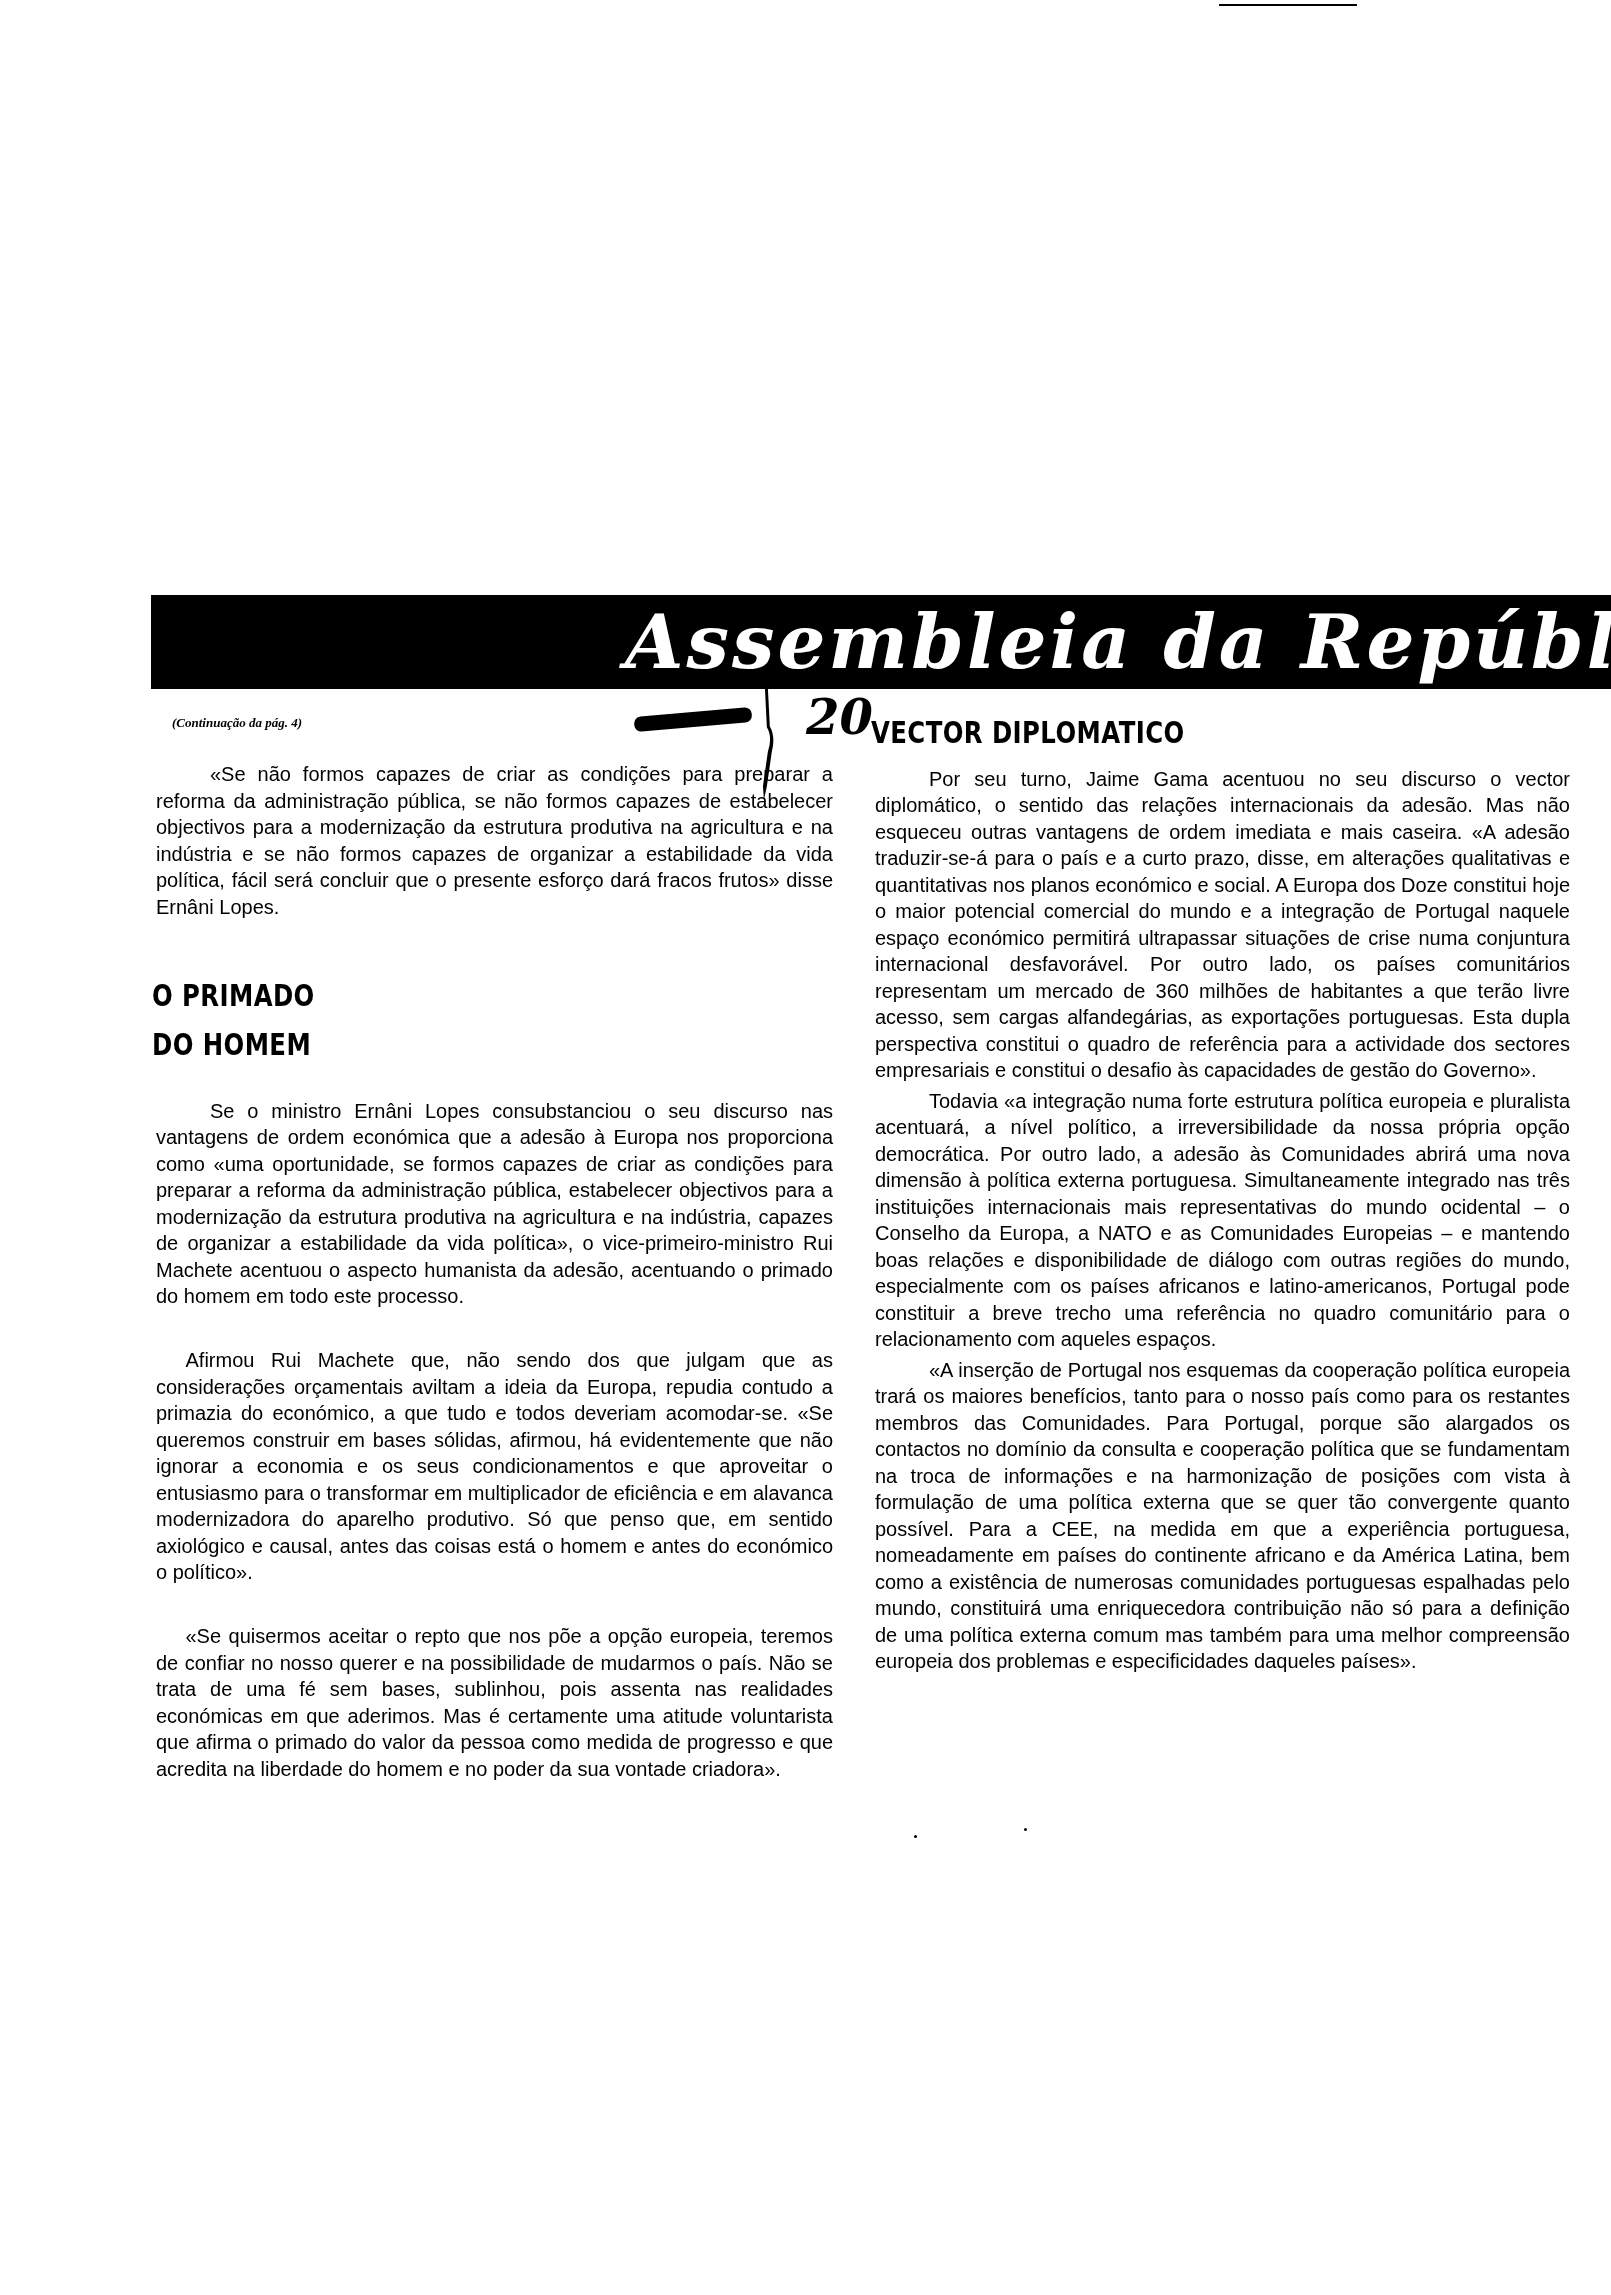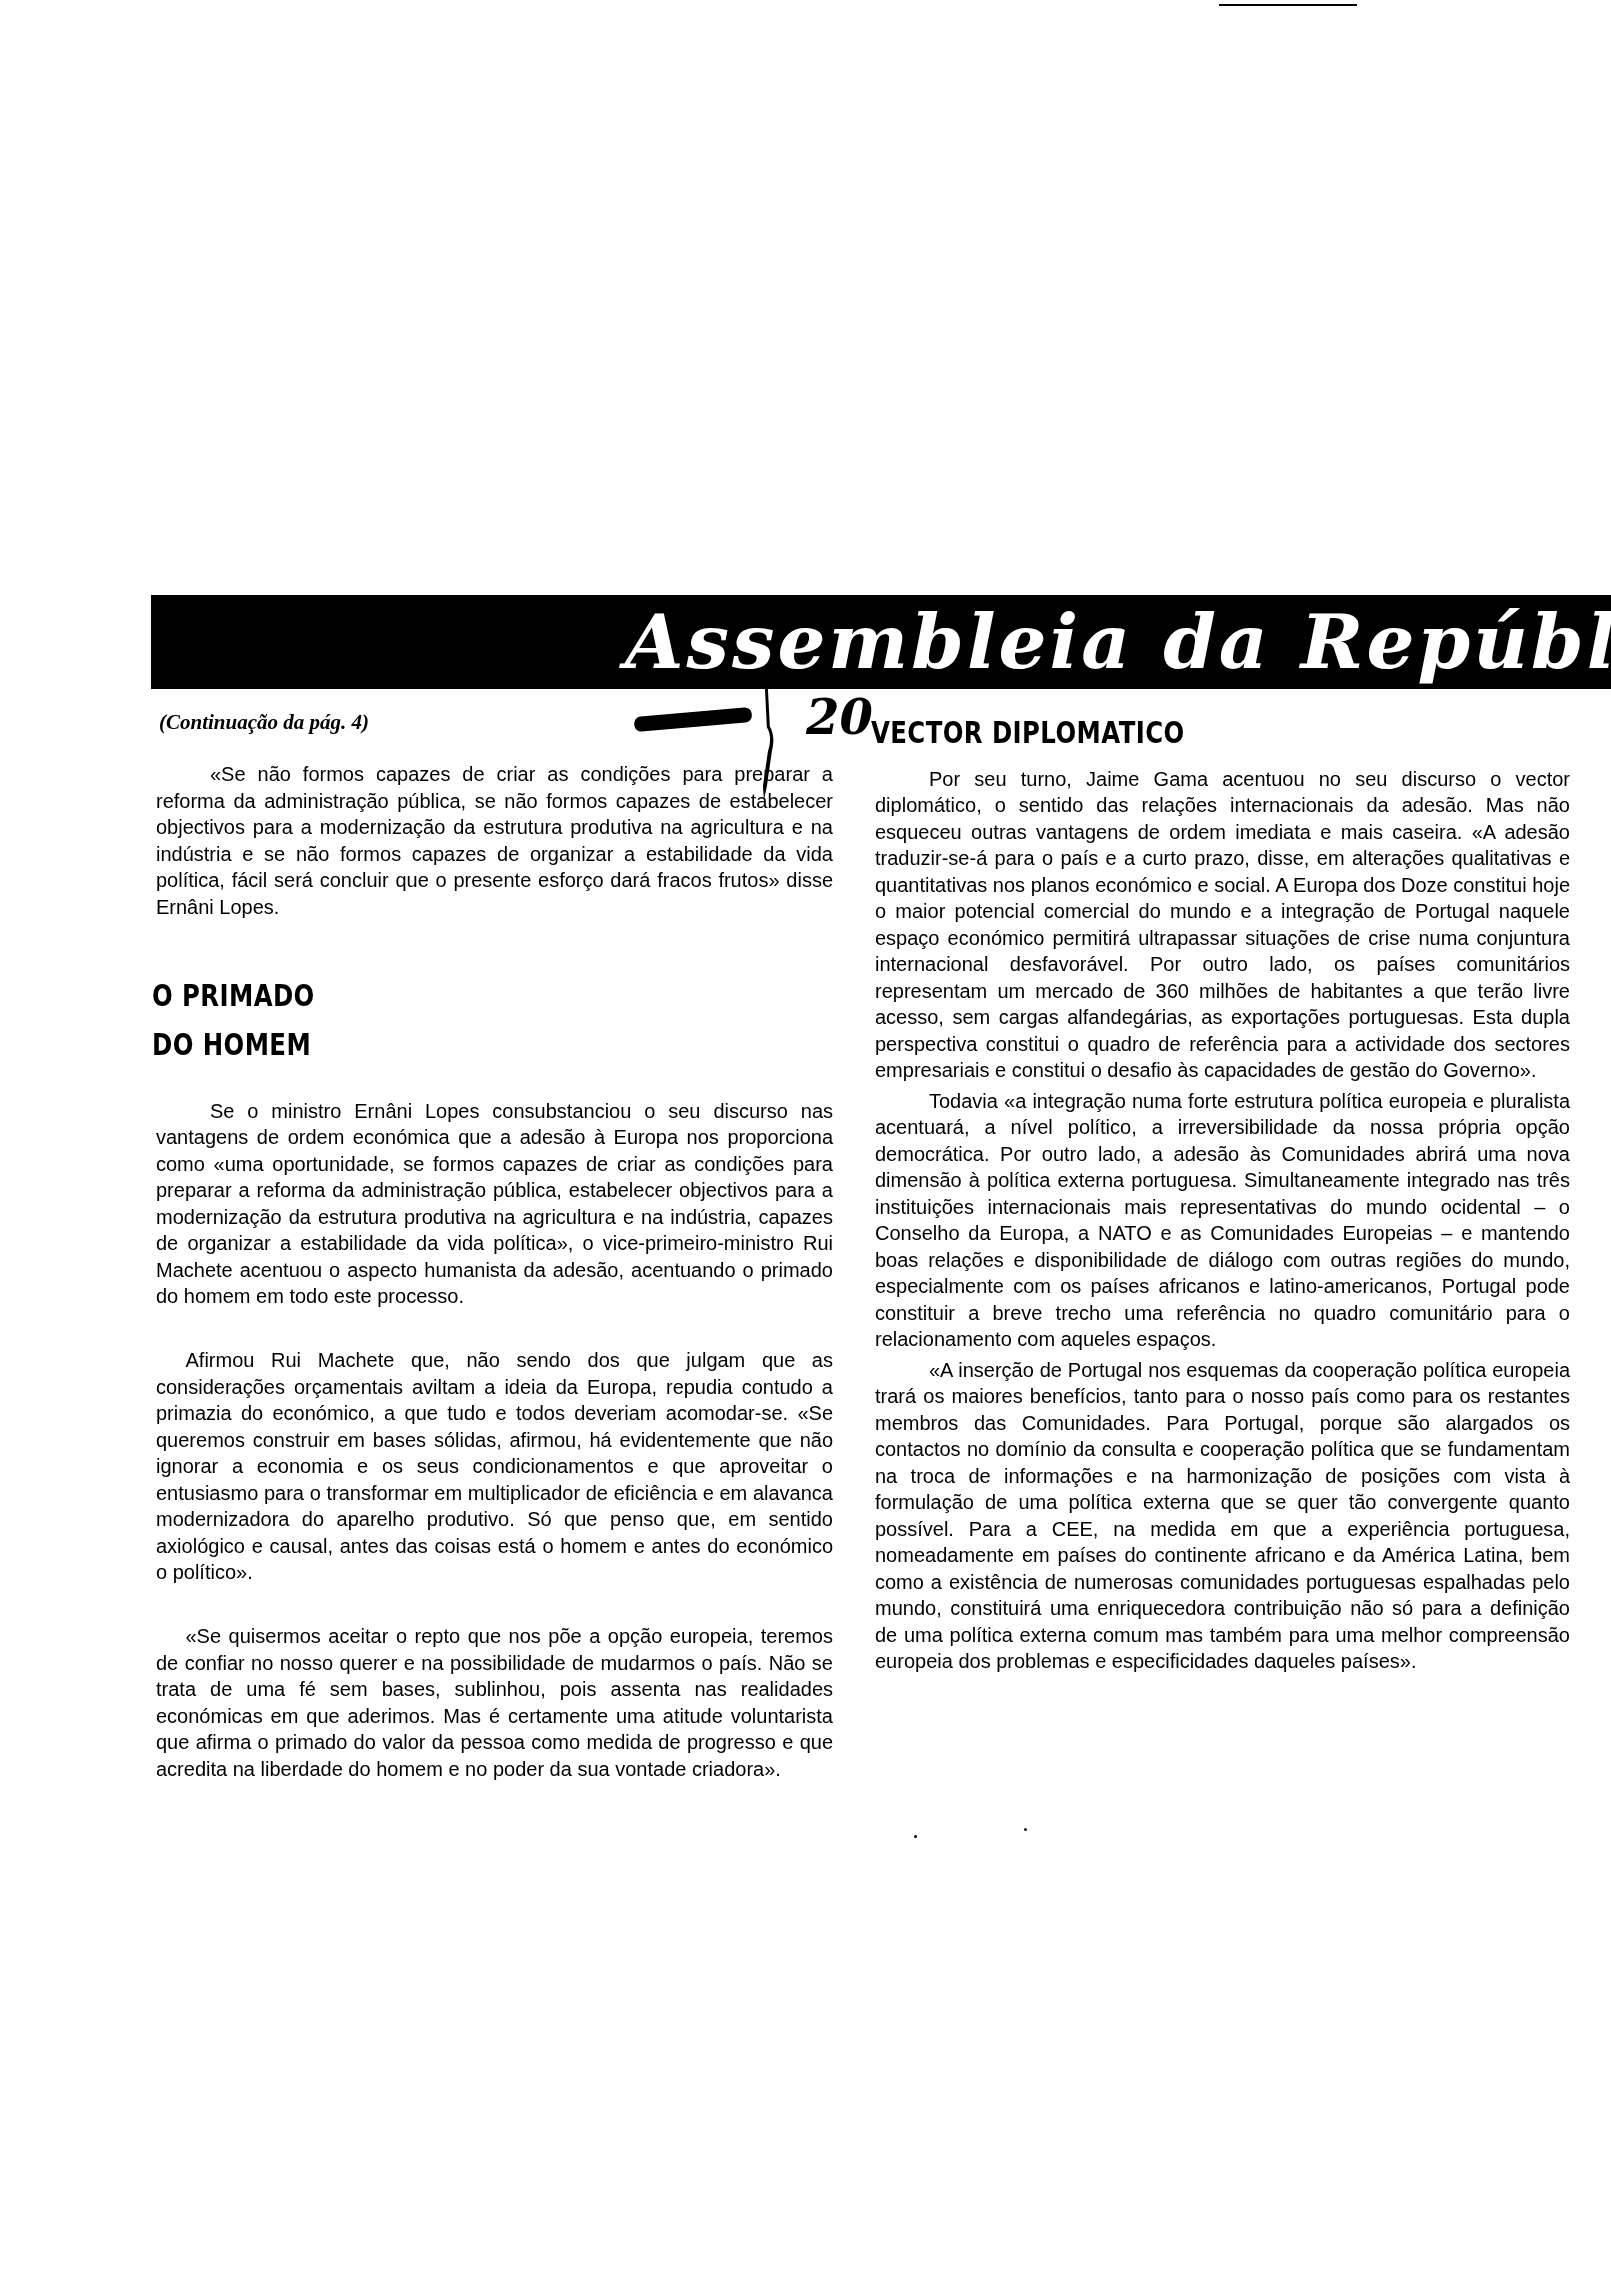--- a/index.html
+++ b/index.html
@@ -17,21 +17,21 @@
     transform: scaleX(1.02);
   }
   .banner-title .gap { display: inline-block; width: 29.5px; }
 
   .col { position: absolute; font-size: 20px; line-height: 26.5px; text-align: justify; }
   .col-left  { left: 152px;  top: 708px; width: 685px; }
   .col-right { left: 871px; top: 708px; width: 703px; }
 
   .cont-note {
     font-family: "Liberation Serif", serif; font-style: italic; font-weight: bold;
-    font-size: 21px; height: 29.5px; line-height: 29.5px; margin-left: 7px;
+    font-size: 13px; height: 29.5px; line-height: 29.5px; margin-left: 20px;
   }
   .para { margin: 4px; text-indent: 54px; }
   .para.tight { text-indent: 29.5px; }
   .gap-sm { height: 19.7px; }
   .gap-md { height: 29.5px; }
 
   .subhead {
     font-family: "DejaVu Sans", sans-serif; font-weight: bold; font-size: 30.5px;
     line-height: 49px; letter-spacing: 0.5px; transform: scaleX(0.8); transform-origin: left center;
     margin: 0;

